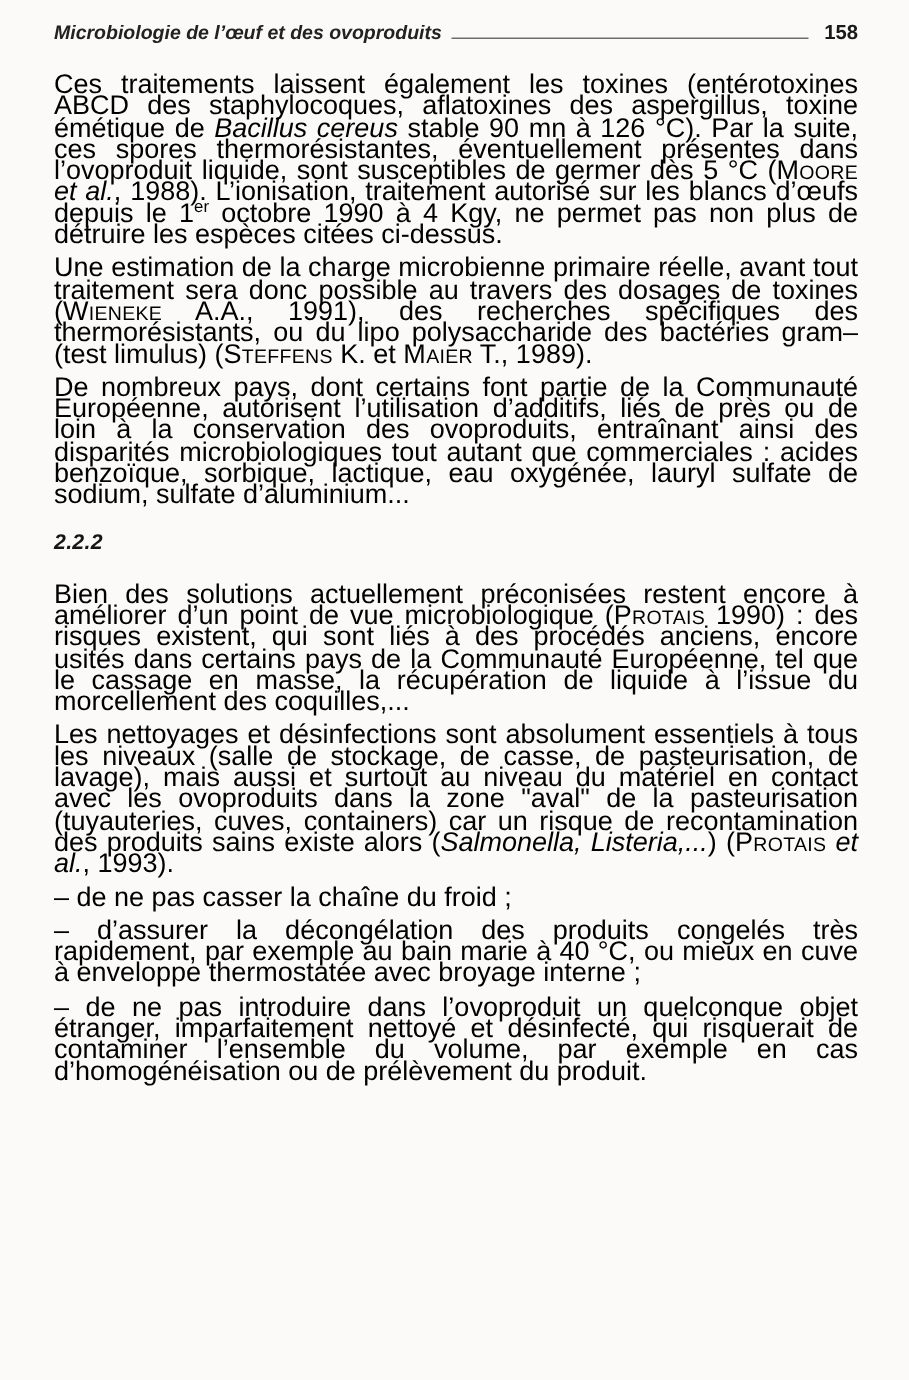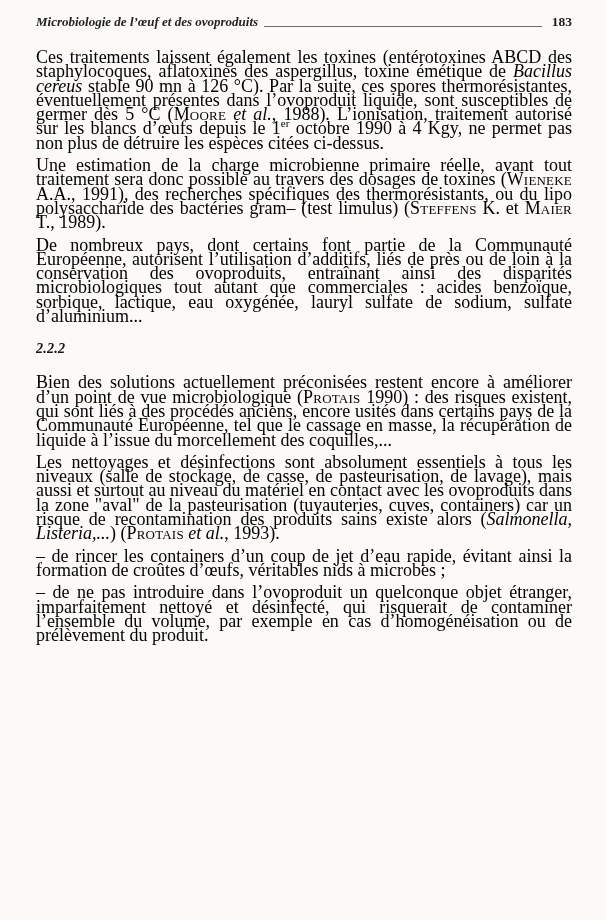--- a/index.html
+++ b/index.html
@@ -8,21 +8,20 @@
     overflow: hidden;
     background: #fbfaf8;
     font-family: "Liberation Sans", sans-serif;
     color: #1e1e1e;
   }
   .page {
     box-sizing: border-box;
     width: 606px; height: 756px;
     padding: 14px 34px 16px 36px;
     position: relative;
-    font-family: Liberation Serif, serif;
   }
   .header {
     display: flex;
     align-items: flex-end;
     margin-bottom: 20px;
   }
   .running-title {
     font-style: italic;
     font-weight: bold;
     font-size: 13px;
@@ -65,28 +64,29 @@
   .h-num { margin-right: 11px; }
   .h-line { display: block; }
 </style>
 </head>
 <body>
 
 <div class="page">
   <div class="header">
     <span class="running-title">Microbiologie de l’œuf et des ovoproduits</span>
     <span class="header-rule"></span>
-    <span class="page-num">183</span>
+    <span class="page-num">158</span>
   </div>
 
   <div class="body-col">
       <p class="para"><span class="seg">Ces traitements laissent également les toxines (entérotoxines ABCD des staphylocoques, aflatoxines des aspergillus, toxine émétique de </span><span class="seg it">Bacillus cereus</span><span class="seg"> stable 90 mn à 126 °C). Par la suite, ces spores thermorésistantes, éventuellement présentes dans l’ovoproduit liquide, sont susceptibles de germer dès 5 °C (</span><span class="seg sc">Moore</span><span class="seg"> </span><span class="seg it">et al.</span><span class="seg">, 1988). L’ionisation, traitement autorisé sur les blancs d’œufs depuis le 1</span><span class="seg sup">er</span><span class="seg"> octobre 1990 à 4 Kgy, ne permet pas non plus de détruire les espèces citées ci-dessus.</span></p>
       <p class="para"><span class="seg">Une estimation de la charge microbienne primaire réelle, avant tout traitement sera donc possible au travers des dosages de toxines (</span><span class="seg sc">Wieneke</span><span class="seg"> A.A., 1991), des recherches spécifiques des thermorésistants, ou du lipo polysaccharide des bactéries gram– (test limulus) (</span><span class="seg sc">Steffens</span><span class="seg"> K. et </span><span class="seg sc">Maier</span><span class="seg"> T., 1989).</span></p>
       <p class="para"><span class="seg">De nombreux pays, dont certains font partie de la Communauté Européenne, autorisent l’utilisation d’additifs, liés de près ou de loin à la conservation des ovoproduits, entraînant ainsi des disparités microbiologiques tout autant que commerciales : acides benzoïque, sorbique, lactique, eau oxygénée, lauryl sulfate de sodium, sulfate d’aluminium...</span></p>
       <div class="heading">
         <span class="h-num">2.2.2</span>
       </div>
       <p class="para"><span class="seg">Bien des solutions actuellement préconisées restent encore à améliorer d’un point de vue microbiologique (</span><span class="seg sc">Protais</span><span class="seg"> 1990) : des risques existent, qui sont liés à des procédés anciens, encore usités dans certains pays de la Communauté Européenne, tel que le cassage en masse, la récupération de liquide à l’issue du morcellement des coquilles,...</span></p>
       <p class="para"><span class="seg">Les nettoyages et désinfections sont absolument essentiels à tous les niveaux (salle de stockage, de casse, de pasteurisation, de lavage), mais aussi et surtout au niveau du matériel en contact avec les ovoproduits dans la zone "aval" de la pasteurisation (tuyauteries, cuves, containers) car un risque de recontamination des produits sains existe alors (</span><span class="seg it">Salmonella, Listeria,...</span><span class="seg">) (</span><span class="seg sc">Protais</span><span class="seg"> </span><span class="seg it">et al.</span><span class="seg">, 1993).</span></p>
-      <p class="para list-item"><span class="seg">– de rincer les containers d’un coup de jet d’eau rapide, évitant ainsi la formation de croûtes d’œufs, véritables nids à microbes ;</span></p>
+      <p class="para list-item"><span class="seg">– de ne pas casser la chaîne du froid ;</span></p>
+      <p class="para list-item"><span class="seg">– d’assurer la décongélation des produits congelés très rapidement, par exemple au bain marie à 40 °C, ou mieux en cuve à enveloppe thermostatée avec broyage interne ;</span></p>
       <p class="para list-item"><span class="seg">– de ne pas introduire dans l’ovoproduit un quelconque objet étranger, imparfaitement nettoyé et désinfecté, qui risquerait de contaminer l’ensemble du volume, par exemple en cas d’homogénéisation ou de prélèvement du produit.</span></p>
     </div>
 </div>
 
 </body></html>

